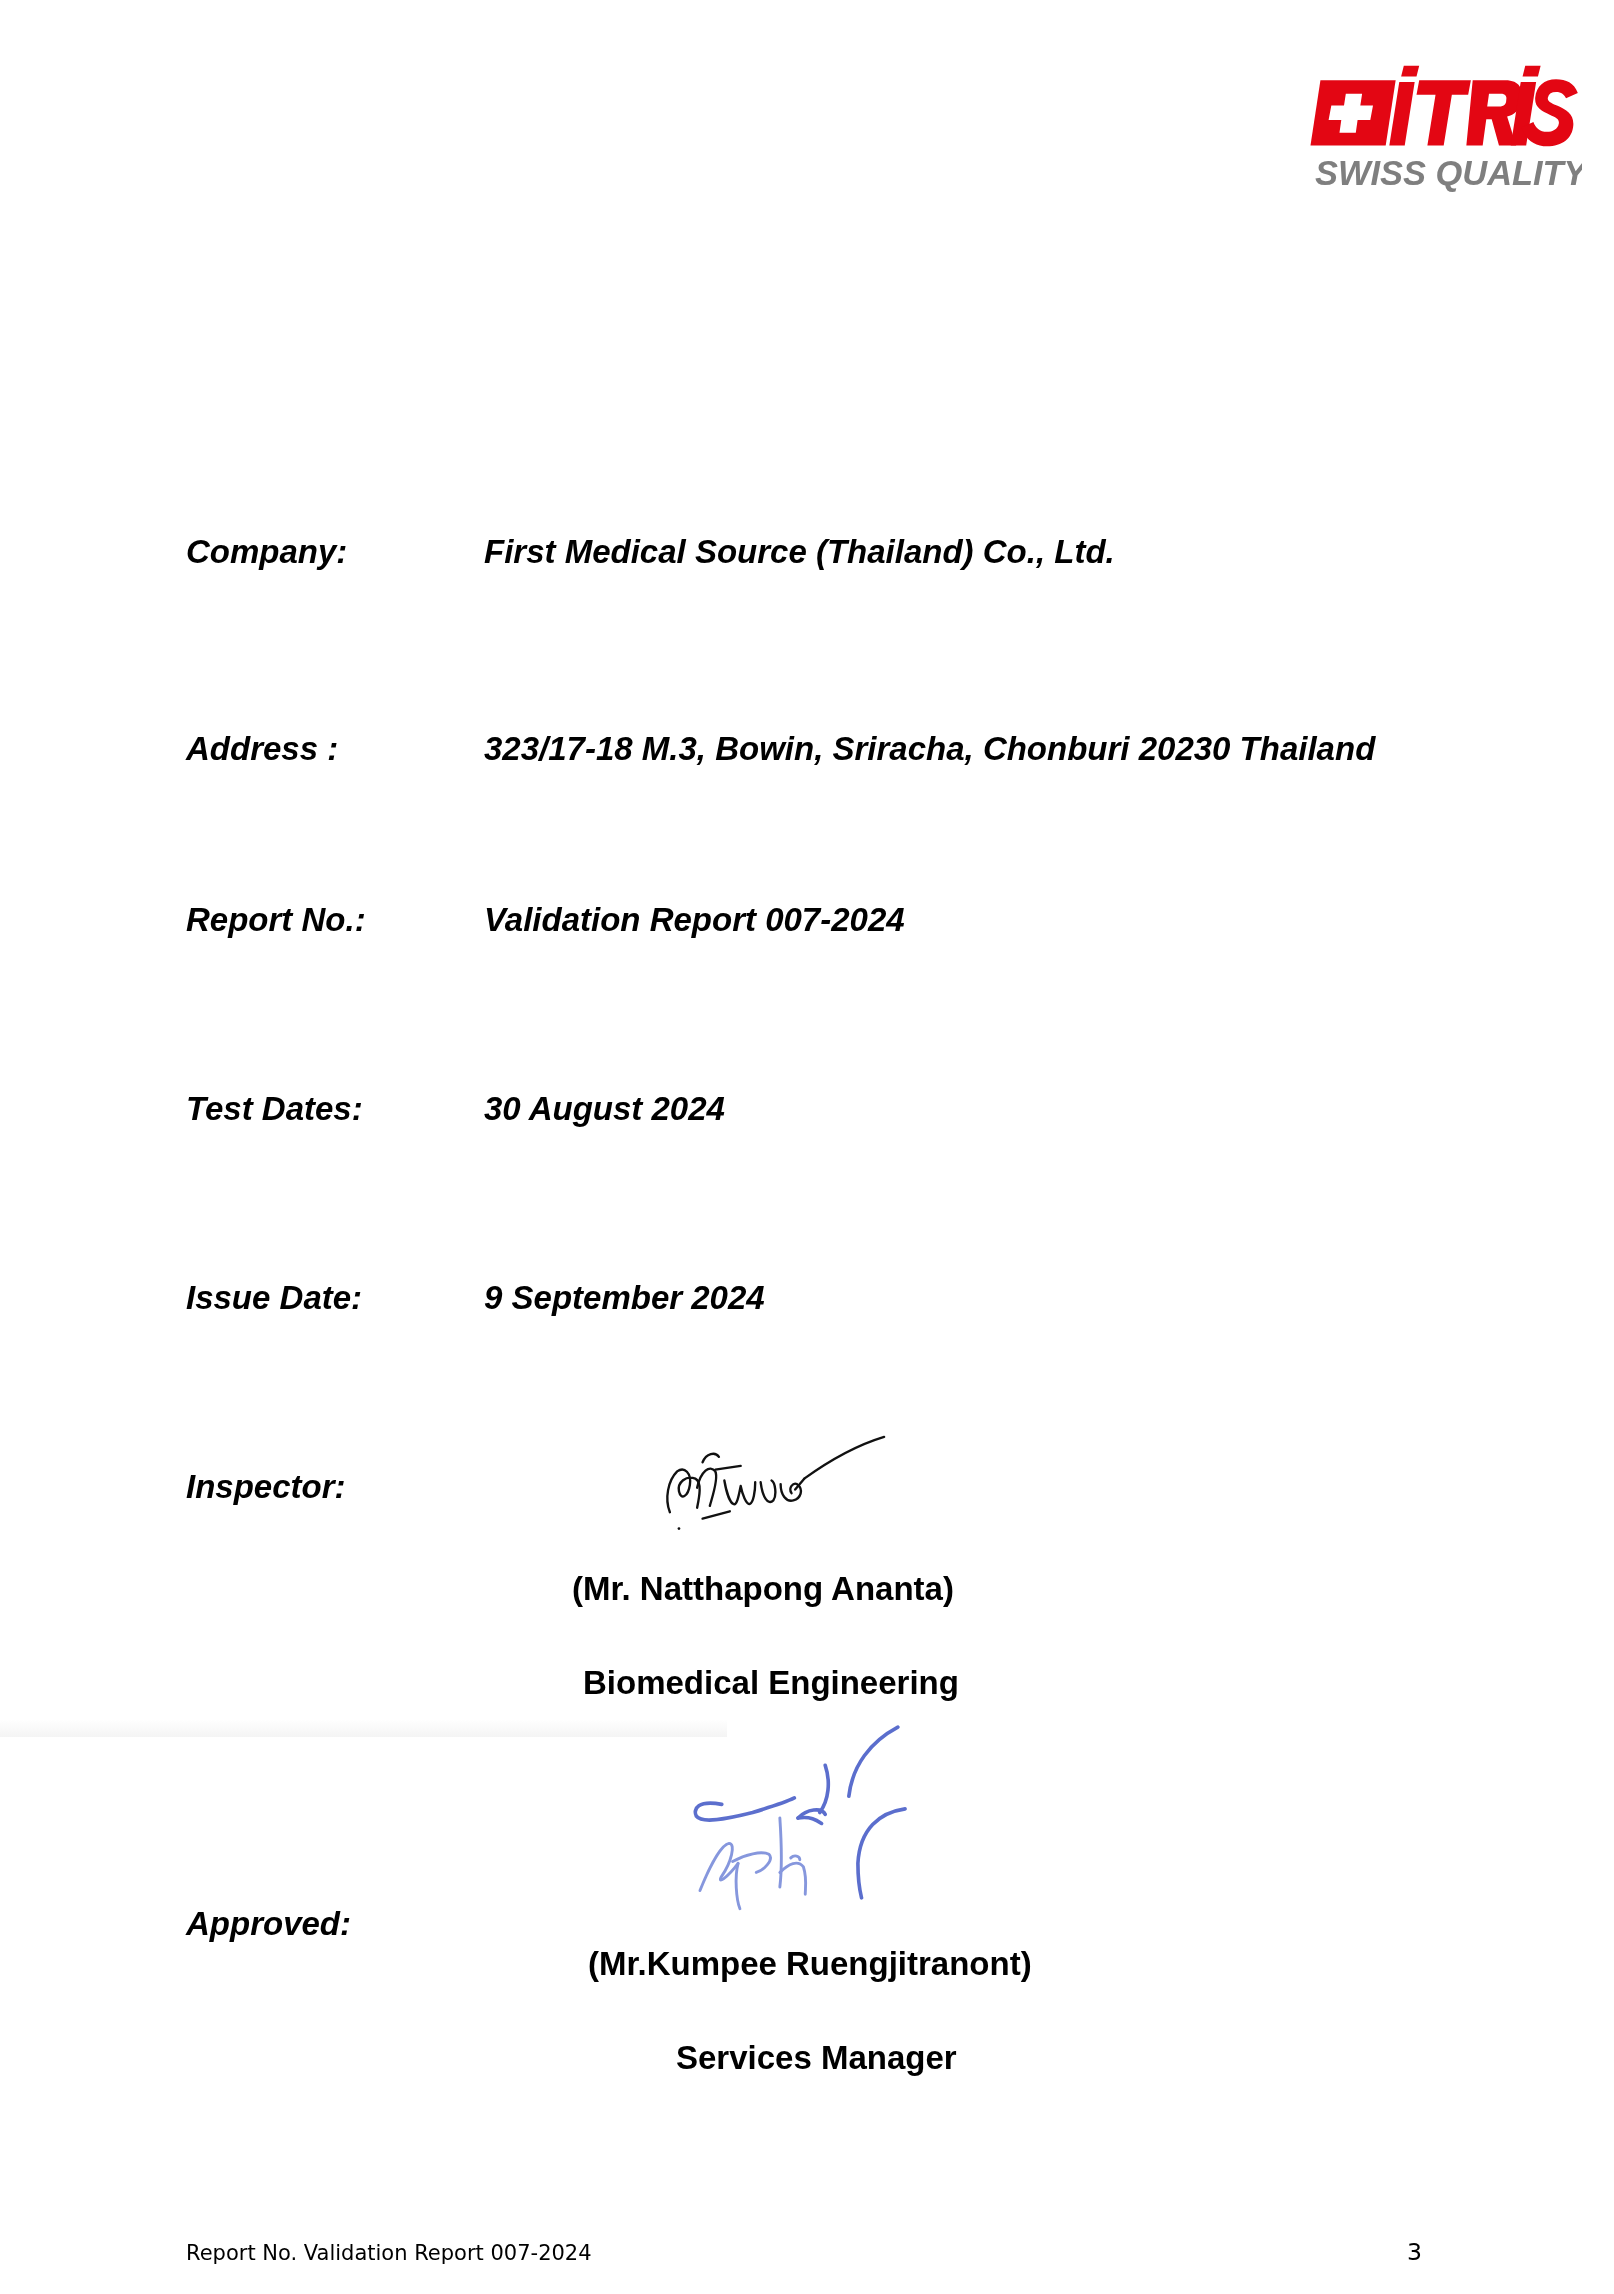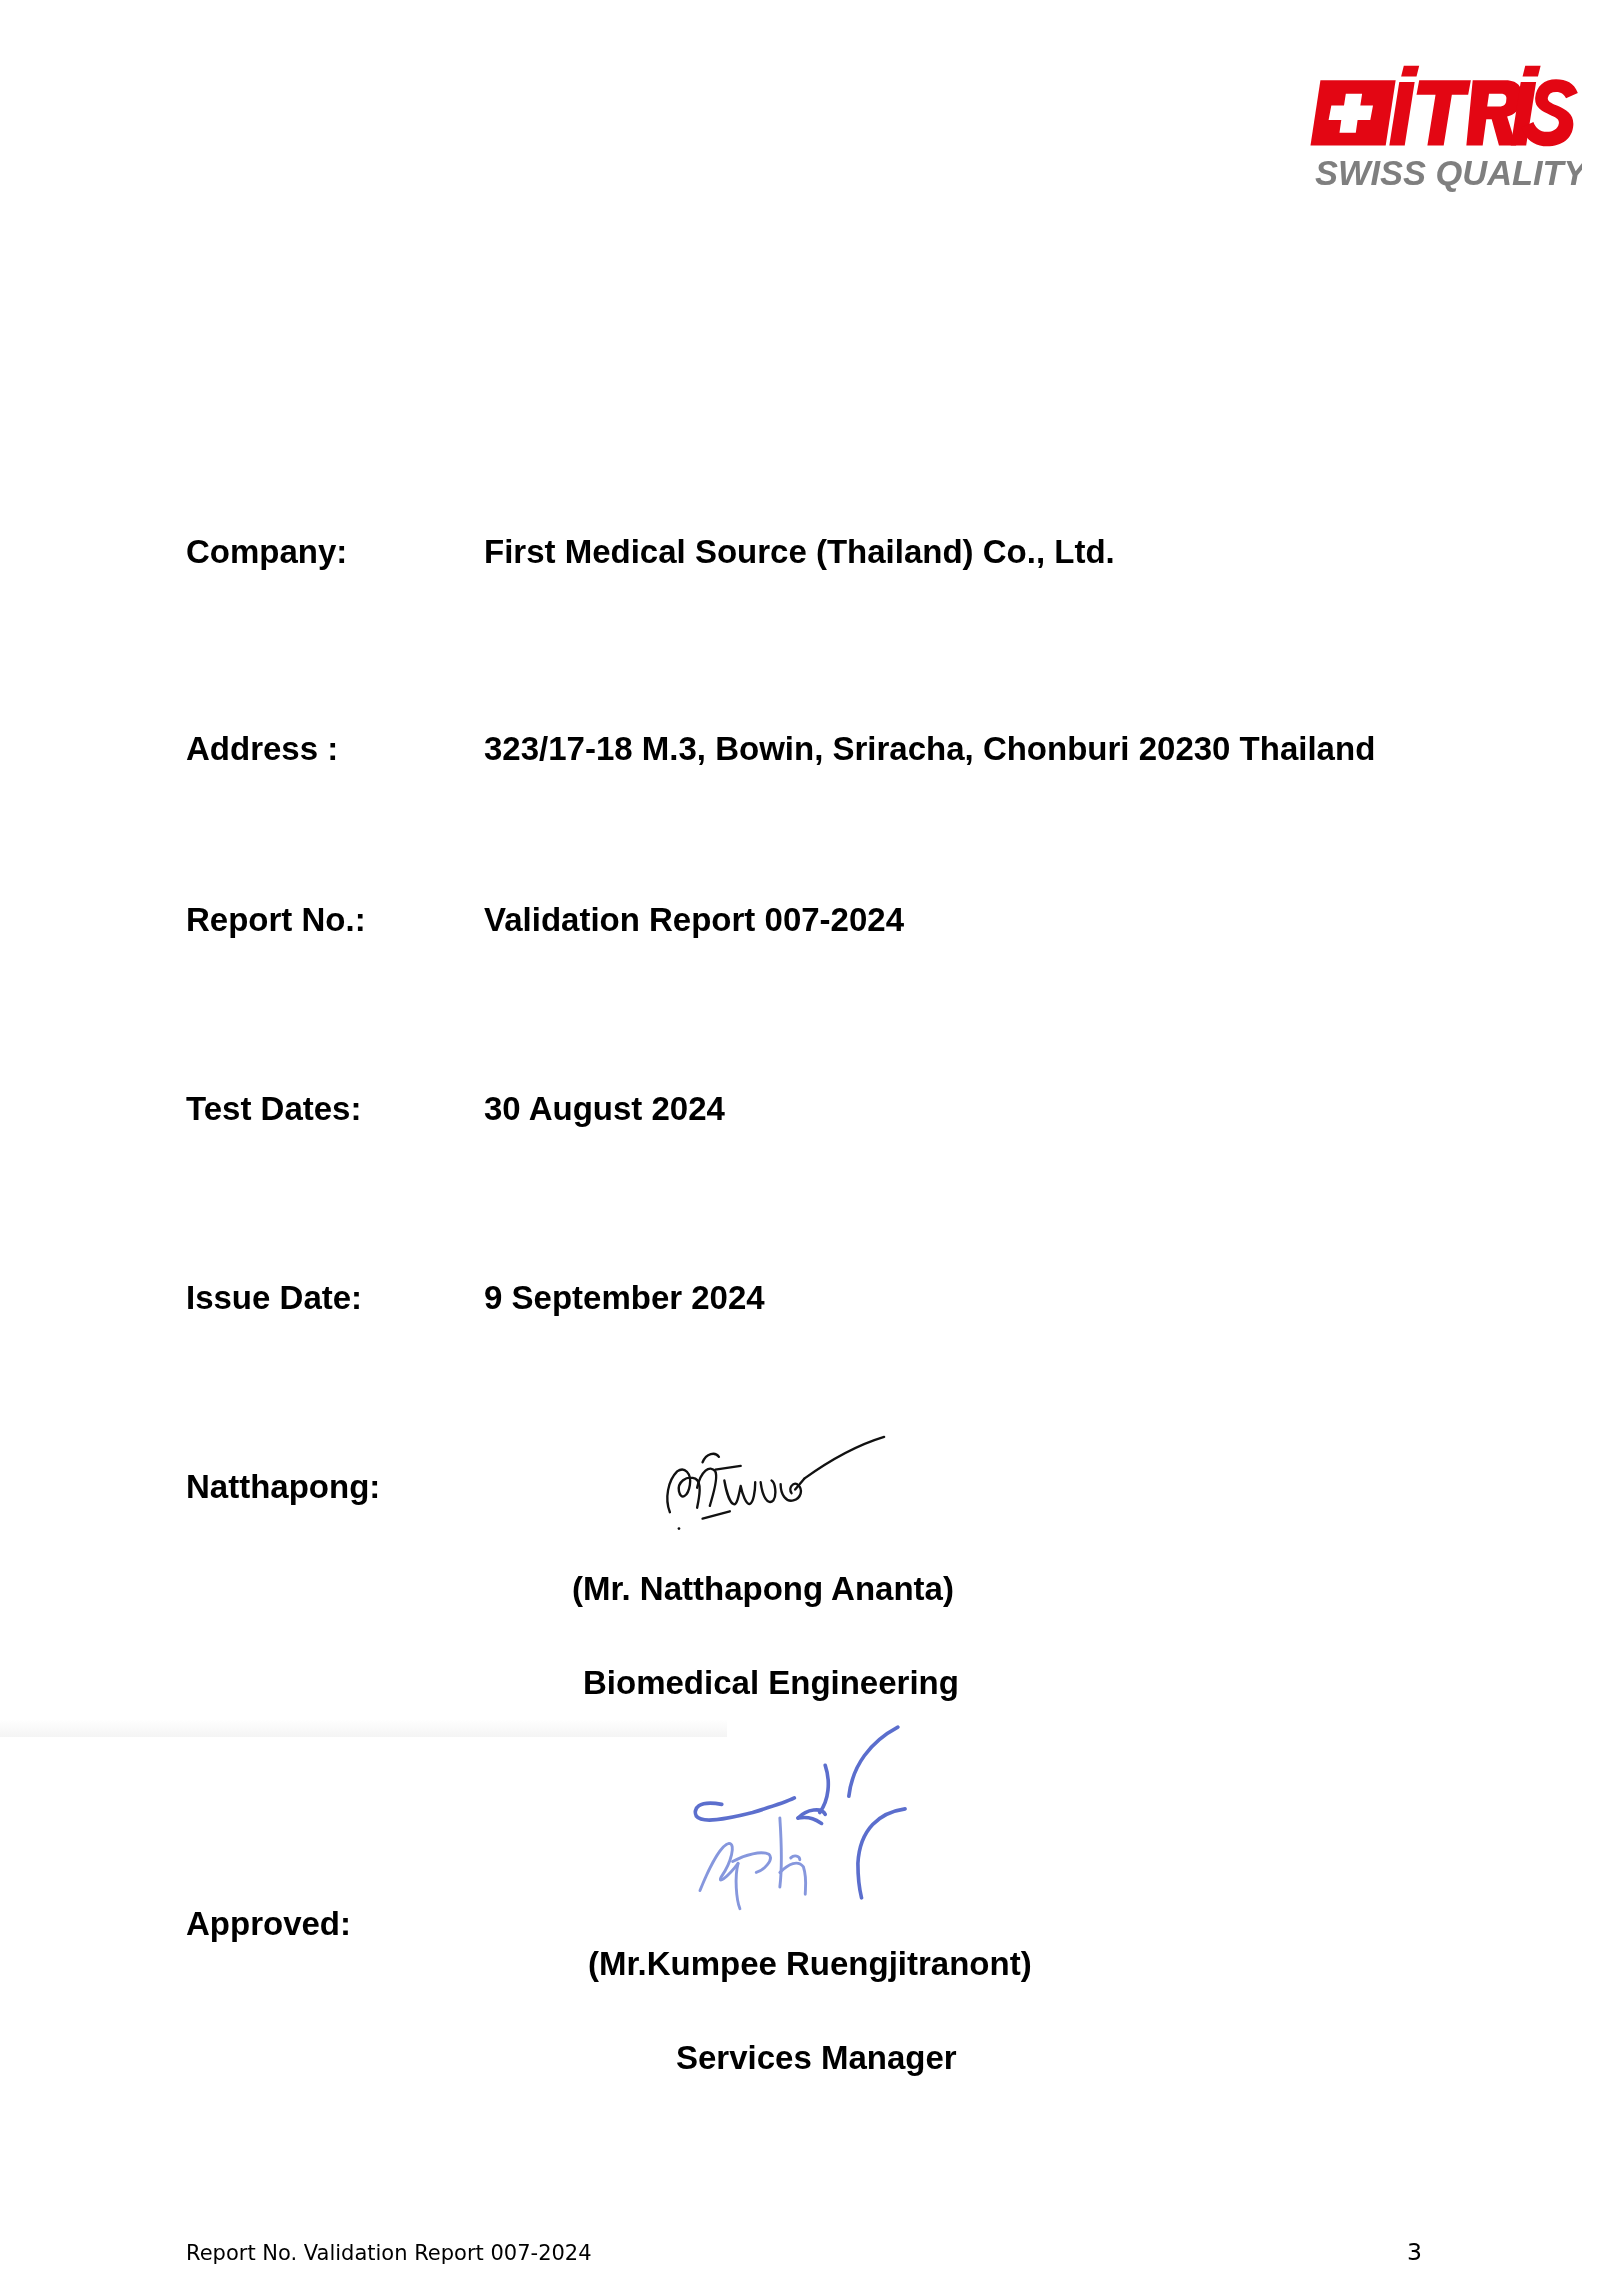--- a/index.html
+++ b/index.html
@@ -47,20 +47,21 @@
       position: relative;
       left: 9px;
     }
 
     .field-label, .field-value {
       position: absolute;
       font-weight: bold;
       font-size: 33px;
       line-height: 40px;
       white-space: nowrap;
+      font-style: italic;
     }
     .field-label { left: 186px; }
     .field-value { left: 484px; }
 
     .sig-block-text {
       position: absolute;
       font-weight: bold;
       font-size: 33px;
       line-height: 40px;
       white-space: nowrap;
@@ -147,21 +148,21 @@
     <div class="field-label" style="top:1089px;">Test Dates:</div>
     <div class="field-value" style="top:1089px;">30 August 2024</div>
   </div>
 
   <div>
     <div class="field-label" style="top:1278px;">Issue Date:</div>
     <div class="field-value" style="top:1278px;">9 September 2024</div>
   </div>
 
   <div>
-    <div class="field-label" style="top:1467px;">Natthapong:</div>
+    <div class="field-label" style="top:1467px;">Inspector:</div>
 
     <svg class="signature" style="left:659px; top:1435px;" width="236" height="100" viewBox="0 0 260 110">
       <g fill="none" stroke="#111111" stroke-width="2.6" stroke-linecap="round" stroke-linejoin="round">
 
         <path d="M12,85 C6,70 10,50 20,40 C28,34 36,42 34,55 C32,68 24,72 22,62 C20,52 30,44 40,48 C48,52 44,70 42,80"></path>
         <path d="M42,58 C46,40 56,32 62,40 C66,48 58,70 56,78"></path>
         <path d="M48,30 C52,20 62,18 66,24"></path>
 
         <path d="M48,92 L78,84"></path>
         <path d="M62,38 L90,34"></path>

